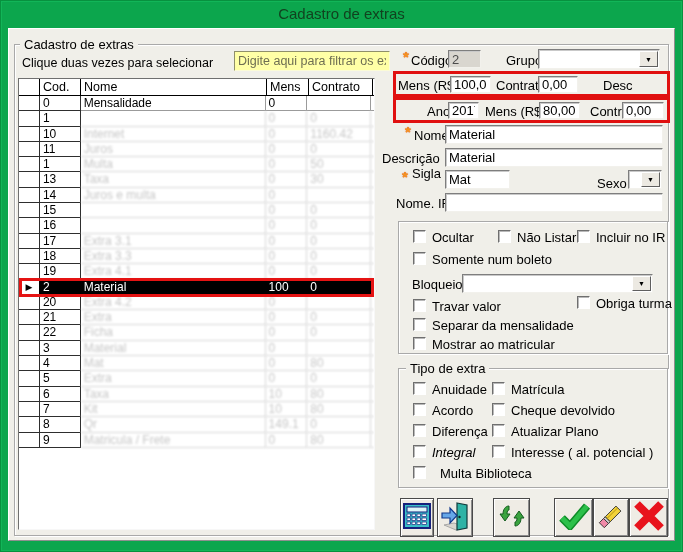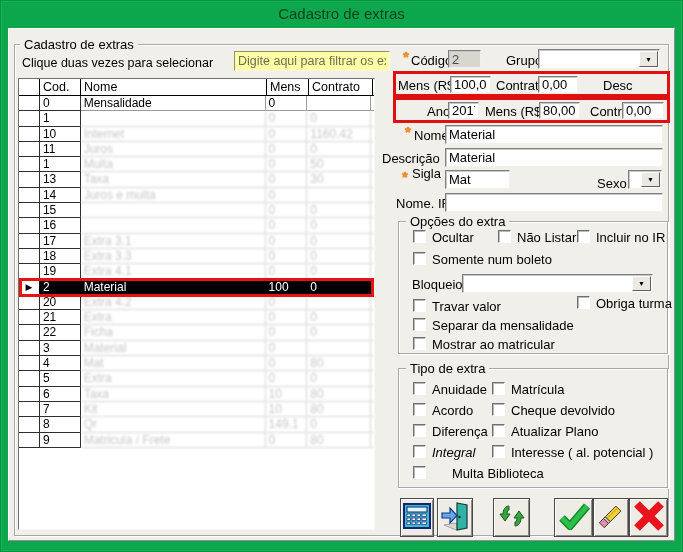--- a/index.html
+++ b/index.html
@@ -300,21 +300,20 @@
   <input class="tf" style="left: 445px; top: 170px; width: 65px; height: 19px;" value="Mat">
   <span class="lbl" style="left:597px;top:176px;">Sexo</span>
   <div class="combo" style="left:628px;top:170px;width:34px;height:19px;">
     <span class="dd">▼</span>
   </div>
 
   <span class="lbl" style="left:396px;top:196px;">Nome. IR</span>
   <input class="tf" style="left: 445px; top: 193px; width: 218px; height: 19px;" value="">
 
   <div class="groupbox" style="left:398px;top:221px;width:270px;height:133px;"></div>
-  <span class="gb-title" style="left:406px;top:214px;">Opções do extra</span>
 
   <div>
     <span class="cb" style="left:413px;top:230px;"></span>
     <span class="lbl" style="left:432px;top:230px;">Ocultar</span>
   </div>
   <div>
     <span class="cb" style="left:498px;top:230px;"></span>
     <span class="lbl" style="left:517px;top:230px;">Não Listar</span>
   </div>
   <div>
@@ -378,21 +377,21 @@
   <div>
     <span class="cb" style="left:413px;top:445px;"></span>
     <span class="lbl" style="left:432px;top:445px;font-style:italic;">Integral</span>
   </div>
   <div>
     <span class="cb" style="left:492px;top:445px;"></span>
     <span class="lbl" style="left:511px;top:445px;">Interesse ( al. potencial )</span>
   </div>
   <div>
     <span class="cb" style="left:413px;top:466px;"></span>
-    <span class="lbl" style="left:452px;top:466px;">Multa Biblioteca</span>
+    <span class="lbl" style="left:440px;top:466px;">Multa Biblioteca</span>
   </div>
 
   <div class="btn" style="left:400px;width:34px;">
     <span>
       <svg width="28" height="26" viewBox="0 0 28 26">
         <rect x="1" y="1" width="26" height="24" fill="#3abfc8" stroke="#16217d" stroke-width="2"></rect>
         <rect x="4" y="4" width="20" height="5" fill="#dff6f8" stroke="#16217d" stroke-width="1"></rect>
         <g fill="#ffffff" stroke="#16217d" stroke-width="0.7">
           <rect x="4" y="11" width="3.5" height="2.6"></rect>
             <rect x="9" y="11" width="3.5" height="2.6"></rect>

